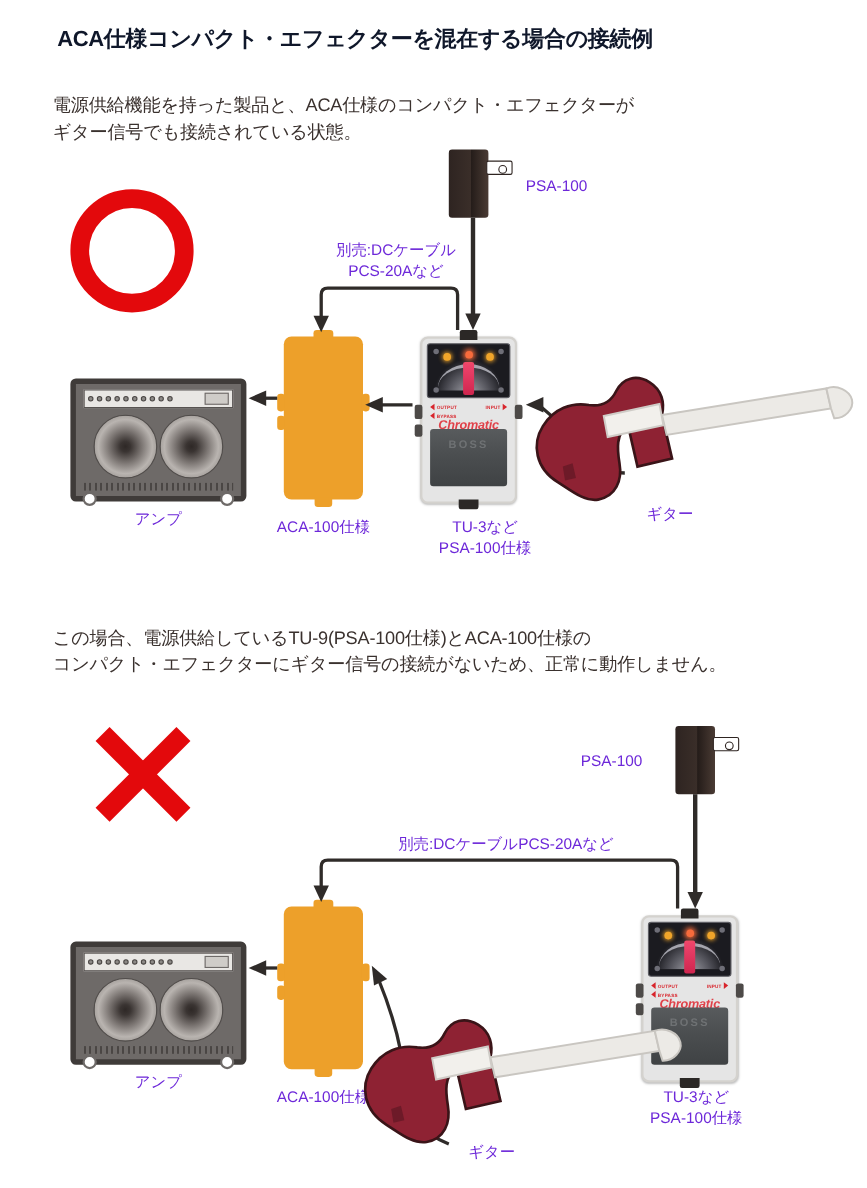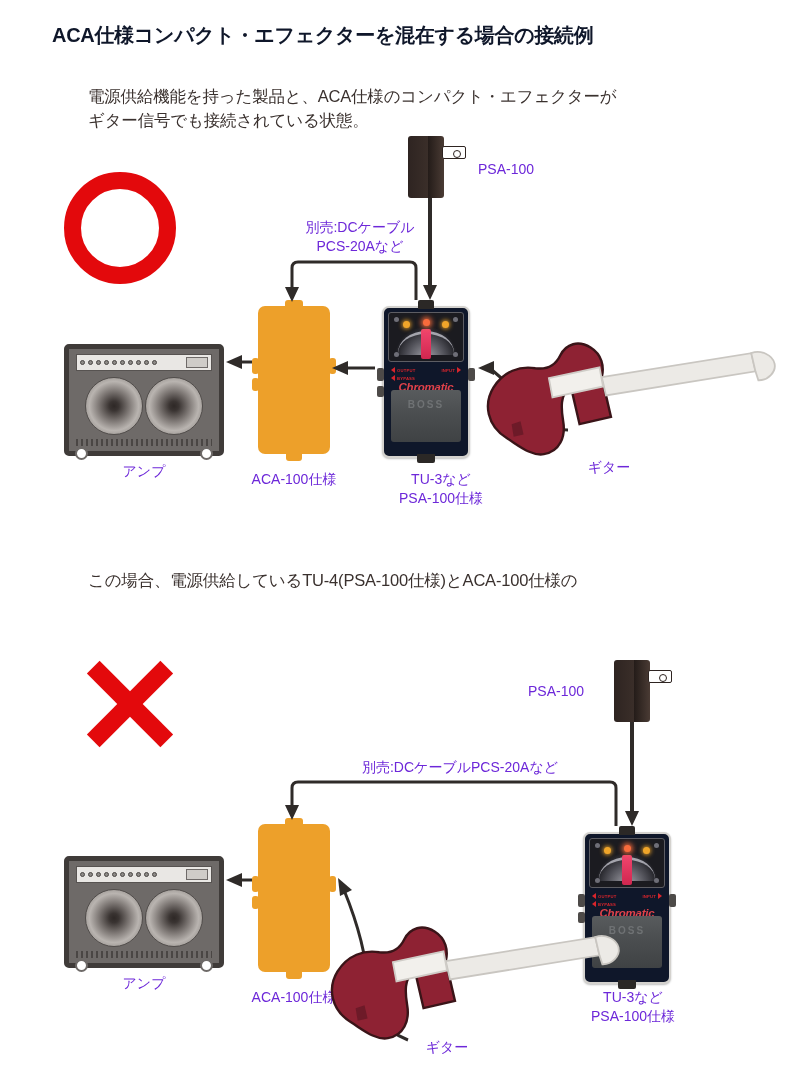--- a/index.html
+++ b/index.html
@@ -27,21 +27,20 @@
   }
 
   .intro-text {
     position: absolute;
     left: 48px;
     font-size: 16.5px;
     line-height: 24px;
     letter-spacing: -0.2px;
     color: #3a312e;
     white-space: nowrap;
-    margin-left: 40px;
   }
   .intro-1 { top: 84px; }
   .intro-2 { top: 568px; }
 
   
   .mark-circle {
     position: absolute;
     left: 64px;
     top: 172px;
     width: 112px;
@@ -176,21 +175,21 @@
     width: 18px; height: 8px;
     background: #eda02a;
     border-radius: 3px 3px 0 0;
   }
 
   
   .tu3 {
     position: absolute;
     width: 88px;
     height: 152px;
-    background: #0f172a;
+    background: #e5e5e5;
     border: 2px solid #d4d2ce;
     border-radius: 7px;
     box-shadow: 0 1px 2px rgba(0,0,0,0.25);
   }
   .tu3-display {
     position: absolute;
     left: 4px; top: 4px; right: 4px;
     height: 50px;
     background: #1b1b20;
     border: 1px solid #5d5d63;
@@ -491,21 +490,22 @@
              C96 142 110 160 124 176 C142 196 146 222 126 240 C110 254 84 250 60 250 Z" fill="#8e2233" stroke="#3a1418" stroke-width="4"></path>
     <path d="M140 80 L330 -86 L352 -64 L162 102 Z" fill="#eceae6" stroke="#c9c6c1" stroke-width="3"></path>
     <path d="M330 -86 C340 -100 362 -102 372 -92 C382 -82 378 -62 364 -54 L352 -64 Z" fill="#eceae6" stroke="#c9c6c1" stroke-width="3"></path>
     <path d="M66 128 L128 68 L150 92 L88 152 Z" fill="#f2f0ec" stroke="#cfccc7" stroke-width="3"></path>
     <path d="M64 214 L80 230 L68 242 L54 226 Z" fill="#6d1a28"></path>
   </g>
 </svg>
 <div class="lbl" style="left:574px; top:458px; width:70px;">ギター</div>
 
 <div class="intro-text intro-2">
-  <div>この場合、電源供給しているTU-4(PSA-100仕様)とACA-100仕様の</div>
+  <div>この場合、電源供給しているTU-9(PSA-100仕様)とACA-100仕様の</div>
+  <div>コンパクト・エフェクターにギター信号の接続がないため、正常に動作しません。</div>
 </div>
 
 <div class="mark-cross">
   <i></i>
     <i></i>
 </div>
 
 <div class="psa" style="left:614px; top:660px;">
   <div class="psa-body"></div>
   <div class="psa-prong"></div>

